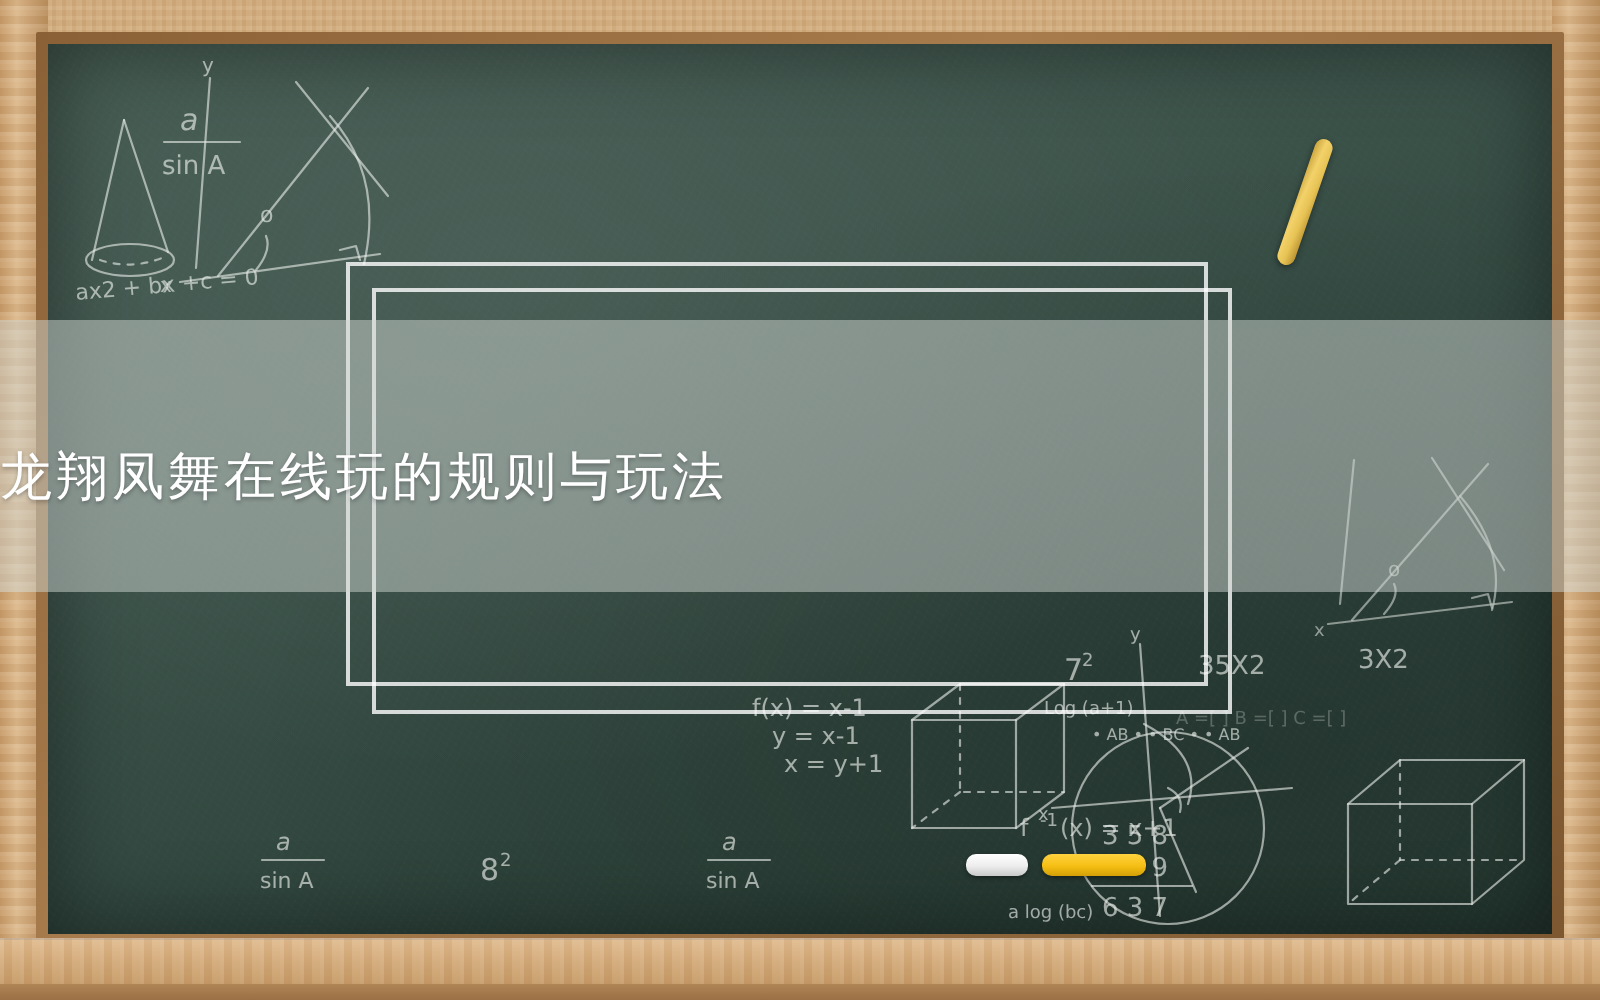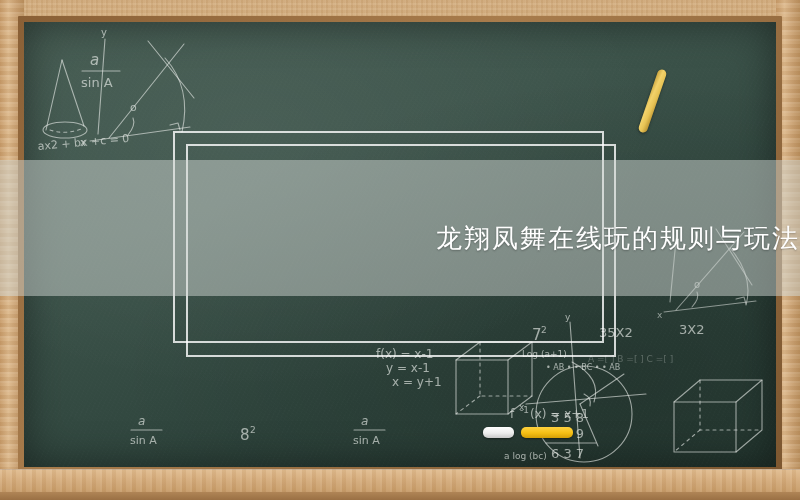--- a/index.html
+++ b/index.html
@@ -79,22 +79,22 @@
   
   .deco-rect{position:absolute;border:2px solid rgba(255,255,255,.80);}
   .deco-rect-outer{left:149px;top:109px;width:427px;height:208px;}
   .deco-rect-inner{left:162px;top:122px;width:426px;height:209px;}
 
   
   .gray-band{position:absolute;left:0;right:0;top:160px;height:136px;
     background:rgba(208,214,210,.50);}
 
   
-  .title-wrap{position:absolute;left:0;right:0;top:160px;height:156px;
-    display:flex;align-items:center;justify-content:flex-end;}
+  .title-wrap{position:absolute;left:0;right:12px;top:160px;height:156px;
+    display:flex;align-items:center;justify-content:flex-start;}
   .title{color:#ffffff;font-size:26px;letter-spacing:2px;font-weight:400;
     font-family:"DejaVu Sans","Liberation Sans",sans-serif;
     text-shadow:0 1px 2px rgba(0,0,0,.30);white-space:nowrap;}
 
   
   .chalk-stick{position:absolute;border-radius:4px;}
   .chalk-tilted{left:648px;top:68px;width:9px;height:66px;
     transform:rotate(19deg);
     background:linear-gradient(95deg,#c8a23c,#f3d26a 35%,#e7c355 65%,#b8902f);
     box-shadow:0 1px 3px rgba(0,0,0,.45);border-radius:5px;}

